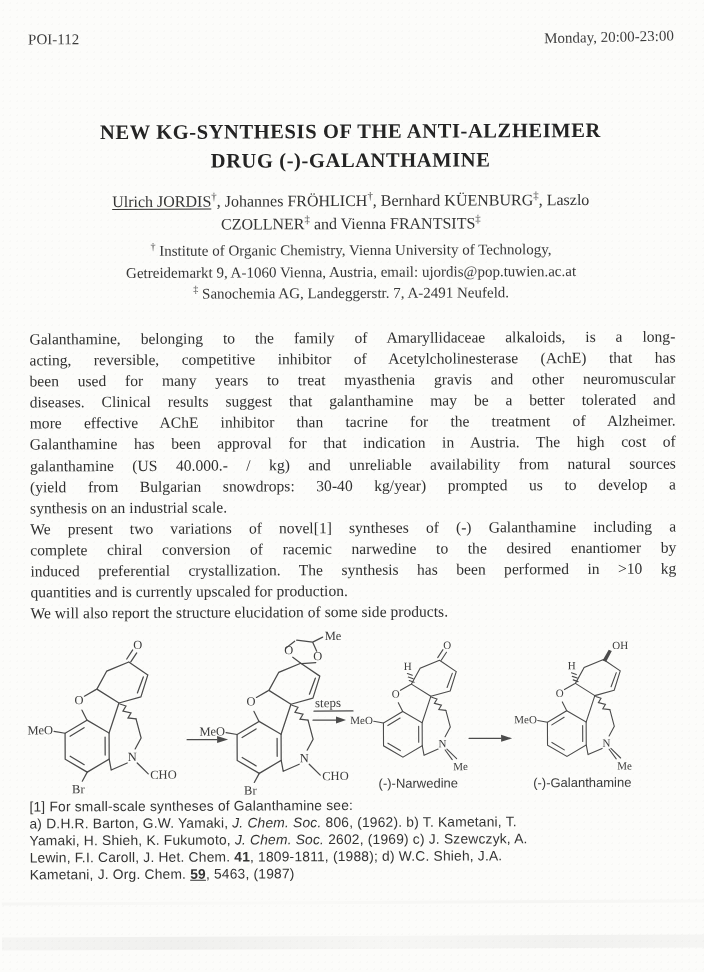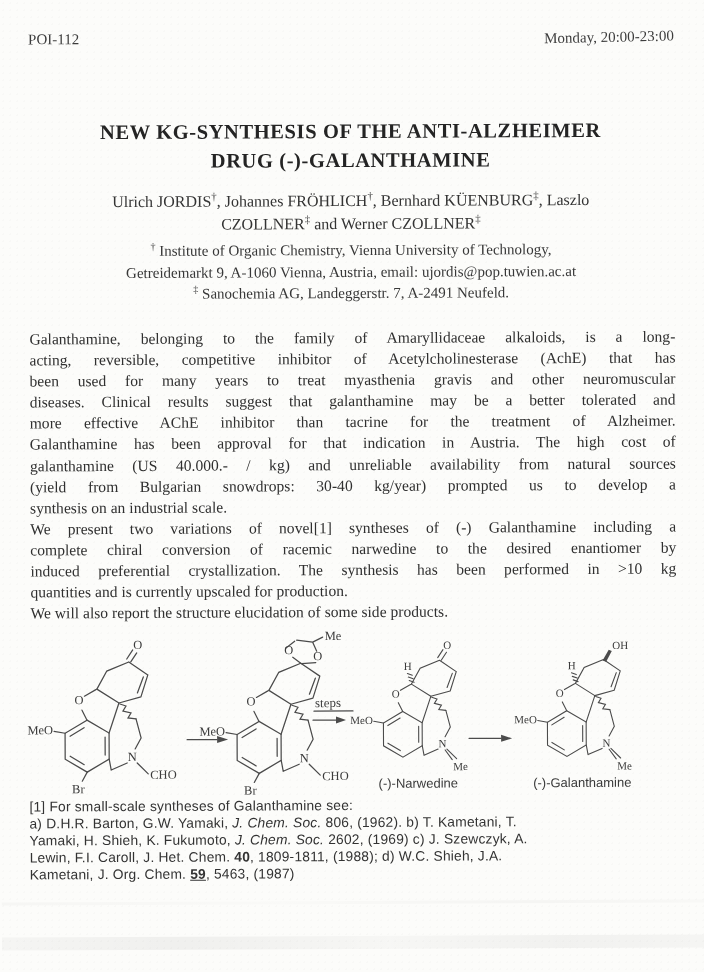--- a/index.html
+++ b/index.html
@@ -9,21 +9,21 @@
         background-size:7px 7px;}
   .content{position:absolute;inset:0;transform:rotate(-0.25deg);}
   .hdr{position:absolute;top:30px;left:30px;right:28px;display:flex;justify-content:space-between;
        font-size:15px;color:#3d3d3d;}
   .hdr-right{transform:rotate(-1deg);}
   .title{position:absolute;top:117px;left:0;width:100%;text-align:center;
          font-size:20.5px;font-weight:bold;letter-spacing:.6px;line-height:29px;color:#242424;}
   .authors{position:absolute;top:189px;left:0;width:100%;text-align:center;
            font-size:16px;line-height:23px;color:#333;}
   sup{font-size:68%;line-height:0;}
-  .u{text-underline-offset:2px;}
+  .u{text-decoration:underline;text-underline-offset:2px;}
   .affil{position:absolute;top:240px;left:0;width:100%;text-align:center;
          font-size:15px;line-height:21.5px;color:#383838;}
   .abody{position:absolute;top:327px;left:30px;width:646px;
          font-size:15.6px;line-height:21.1px;color:#303030;}
   .tline{text-align:justify;text-align-last:justify;}
   .tline.last{text-align-last:left;}
   .scheme{position:absolute;top:625px;left:0;}
   .scheme path,.scheme line{stroke:#4b4b4b;stroke-width:1.25;fill:none;stroke-linecap:round;}
   .scheme polygon{fill:#4b4b4b;stroke:none;}
   .alab{font:12.5px "Liberation Serif",serif;fill:#3b3b3b;}
@@ -47,21 +47,21 @@
       <span class="hdr-right">Monday, 20:00-23:00</span>
     </div>
 
     <div class="title">
       <div>NEW KG-SYNTHESIS OF THE ANTI-ALZHEIMER</div>
       <div>DRUG (-)-GALANTHAMINE</div>
     </div>
 
     <div class="authors">
       <div><span class="u">Ulrich JORDIS</span><sup>†</sup><span>, Johannes FRÖHLICH</span><sup>†</sup><span>, Bernhard KÜENBURG</span><sup>‡</sup><span>, Laszlo</span></div>
-      <div><span>CZOLLNER</span><sup>‡</sup><span> and Werner CZOLLNER</span><sup>‡</sup></div>
+      <div><span>CZOLLNER</span><sup>‡</sup><span> and Vienna FRANTSITS</span><sup>‡</sup></div>
     </div>
 
     <div class="affil">
       <div><sup>†</sup><span> Institute of Organic Chemistry, Vienna University of Technology,</span></div>
       <div><span>Getreidemarkt 9, A-1060 Vienna, Austria,  email: ujordis@pop.tuwien.ac.at</span></div>
       <div><sup>‡</sup><span> Sanochemia AG, Landeggerstr. 7, A-2491 Neufeld.</span></div>
     </div>
 
     <div class="abody">
       <div>
@@ -172,20 +172,20 @@
       </g>
 
       <text class="cap" x="417" y="163" text-anchor="middle">(-)-Narwedine</text>
       <text class="cap" x="581" y="163" text-anchor="middle">(-)-Galanthamine</text>
     </svg>
 
     <div class="refs">
       <div><span>[1] For small-scale syntheses of Galanthamine see:</span></div>
       <div><span>a) D.H.R. Barton, G.W. Yamaki, </span><span style="font-style: italic;">J. Chem. Soc.</span><span> 806, (1962). b) T. Kametani, T.</span></div>
       <div><span>Yamaki, H. Shieh, K. Fukumoto, </span><span style="font-style: italic;">J. Chem. Soc.</span><span> 2602, (1969) c) J. Szewczyk, A.</span></div>
-      <div><span>Lewin, F.I. Caroll, </span><span style="">J. Het. Chem.</span><span> </span><span style="font-weight: bold;">40</span><span>, 1809-1811, (1988); d) W.C. Shieh, J.A.</span></div>
+      <div><span>Lewin, F.I. Caroll, </span><span style="">J. Het. Chem.</span><span> </span><span style="font-weight: bold;">41</span><span>, 1809-1811, (1988); d) W.C. Shieh, J.A.</span></div>
       <div><span>Kametani, </span><span style="">J. Org. Chem.</span><span> </span><span style="font-weight: bold; text-decoration: underline;">59</span><span>, 5463, (1987)</span></div>
     </div>
 
     <div class="noise n2"></div>
     <div class="noise n1"></div>
   </div>
 </div>
 
 </body></html>

